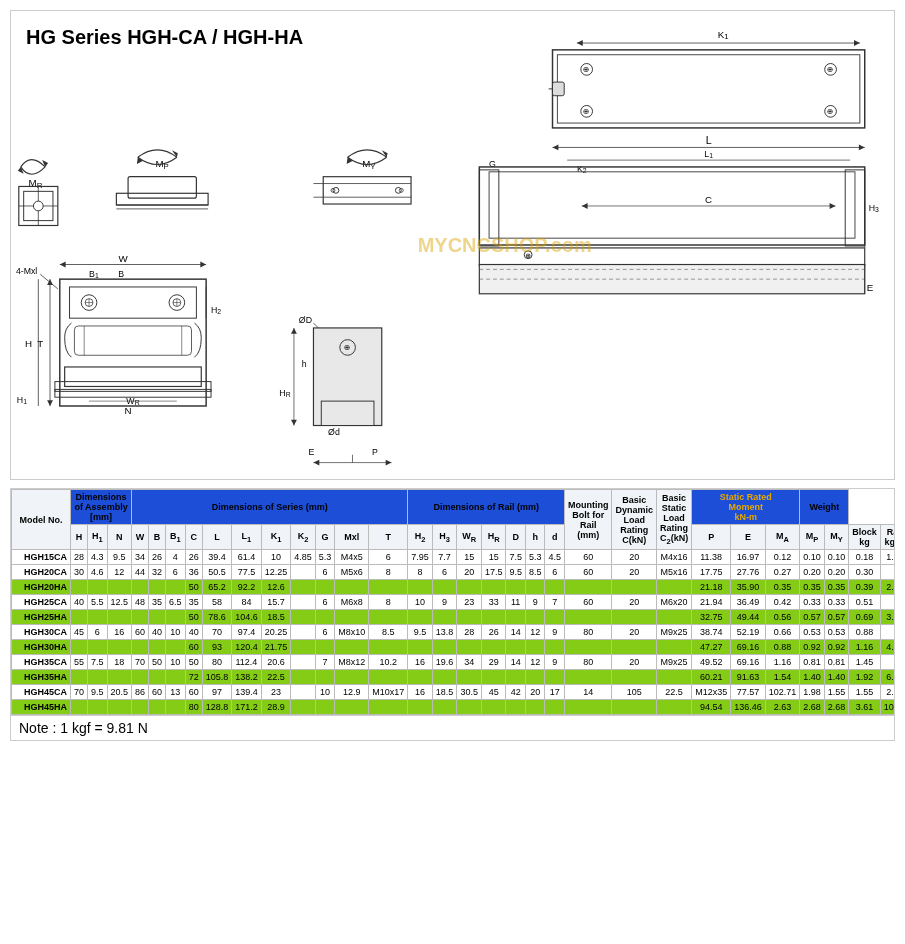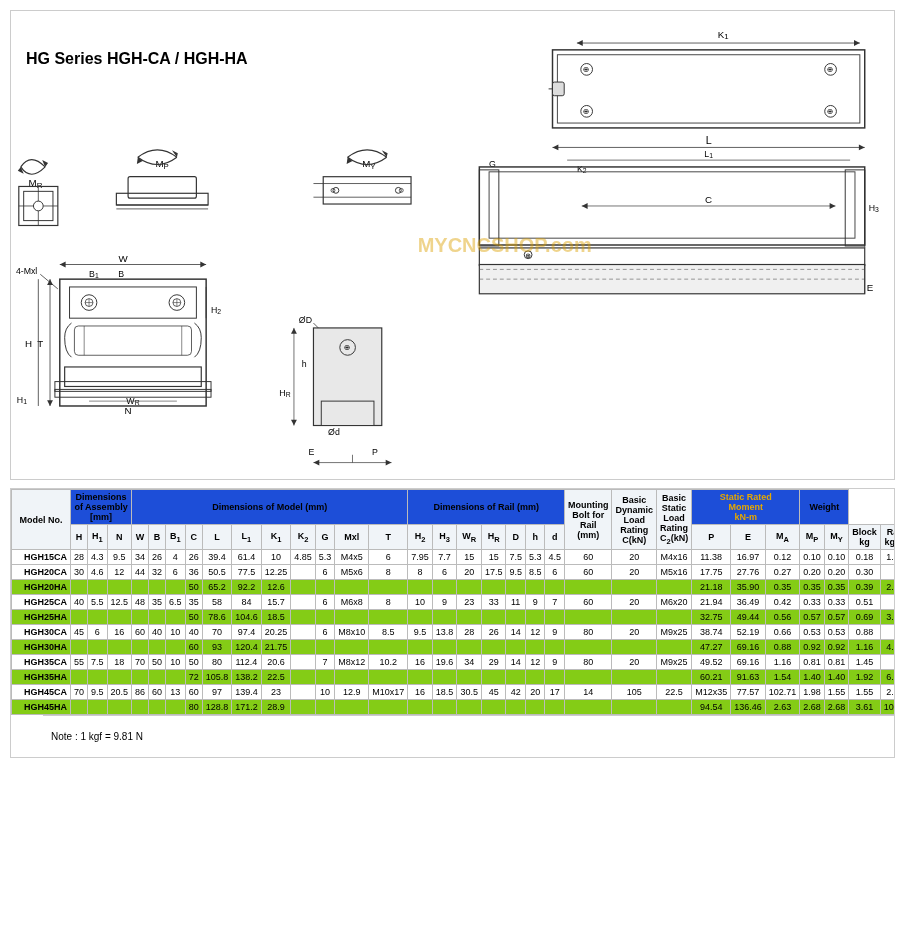--- a/index.html
+++ b/index.html
@@ -17,26 +17,25 @@
     }
     .diagram-section {
       border: 1px solid #ccc;
       padding: 10px;
       margin-bottom: 8px;
       position: relative;
       height: 470px;
       background: #fff;
     }
     .series-title {
-      font-size: 16px;
+      font-size: 20px;
       font-weight: bold;
       position: absolute;
       top: 15px;
       left: 15px;
-      margin-top: 24px;
     }
     .watermark {
       position: absolute;
       top: 50%;
       left: 50%;
       transform: translate(-20%, -50%);
       font-size: 20px;
       font-weight: bold;
       color: rgba(0,150,200,0.35);
       pointer-events: none;
@@ -81,24 +80,23 @@
     }
     .row-ha {
       background: #84cc16;
     }
     .model-col {
       font-weight: bold;
       text-align: left;
       padding-left: 12px;
     }
     .note {
-      font-size: 10px;
-      padding: 15px 8px;
+      font-size: 14px;
+      padding: 4px 8px;
       border-top: 1px solid #ccc;
-      margin-left: 32px;
     }
     .blue-text { color: #0066cc; }
     .orange-text { color: #cc8800; }
   </style>
 </head>
 <body>
 
 <div class="page">
 
   <div class="diagram-section">
@@ -289,21 +287,21 @@
       <line x1="875" y1="255" x2="875" y2="285" stroke="#333" stroke-width="0.7"></line>
     </svg>
   </div>
 
   <div class="table-section">
     <table>
       <thead>
         <tr>
           <th rowspan="2">Model No.</th>
           <th colspan="3" class="col-header-group">Dimensions<br>of Assembly<br>[mm]</th>
-          <th colspan="11" class="col-header-group">Dimensions of Model (mm)</th>
+          <th colspan="11" class="col-header-group">Dimensions of Series (mm)</th>
           <th colspan="7" class="col-header-group">Dimensions of Rail (mm)</th>
           <th rowspan="2">Mounting<br>Bolt for<br>Rail<br>(mm)</th>
           <th rowspan="2">Basic<br>Dynamic<br>Load<br>Rating<br>C(kN)</th>
           <th rowspan="2">Basic<br>Static<br>Load<br>Rating<br>C<sub>2</sub>(kN)</th>
           <th colspan="3" class="col-header-group" style="color:#e6a800">Static Rated<br>Moment<br>kN-m</th>
           <th colspan="2" class="col-header-group">Weight</th>
         </tr>
         <tr>
           <th>H</th>
           <th>H<sub>1</sub></th>

